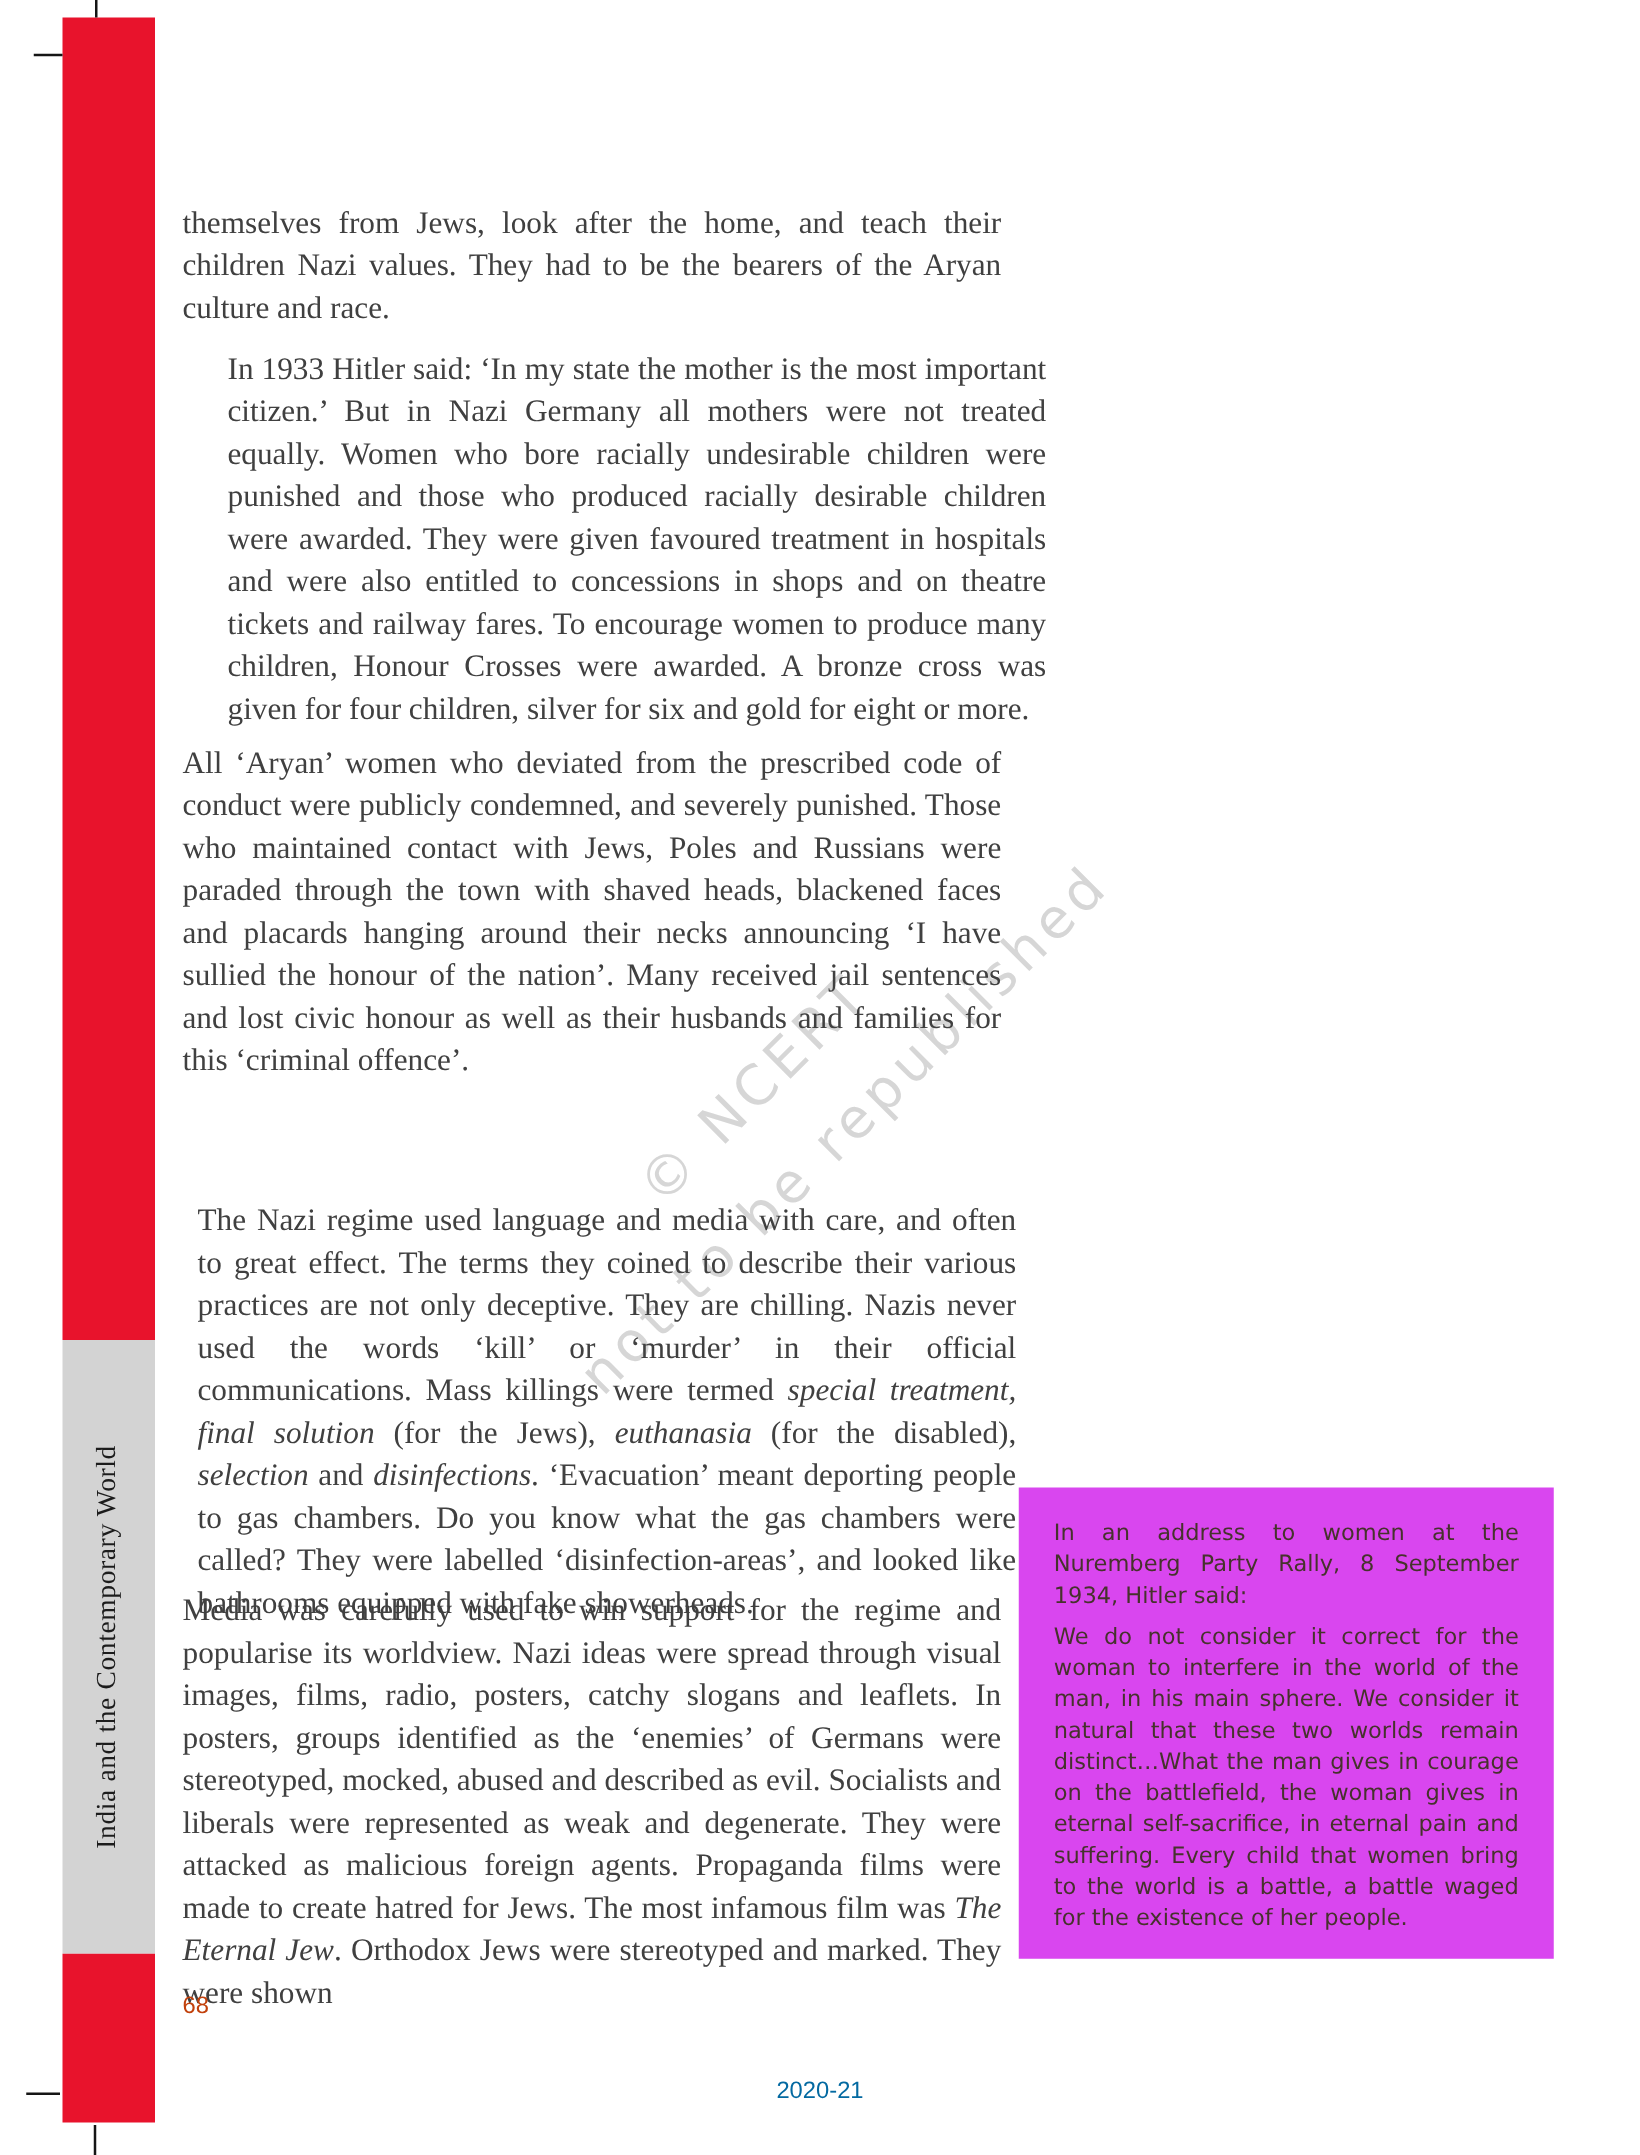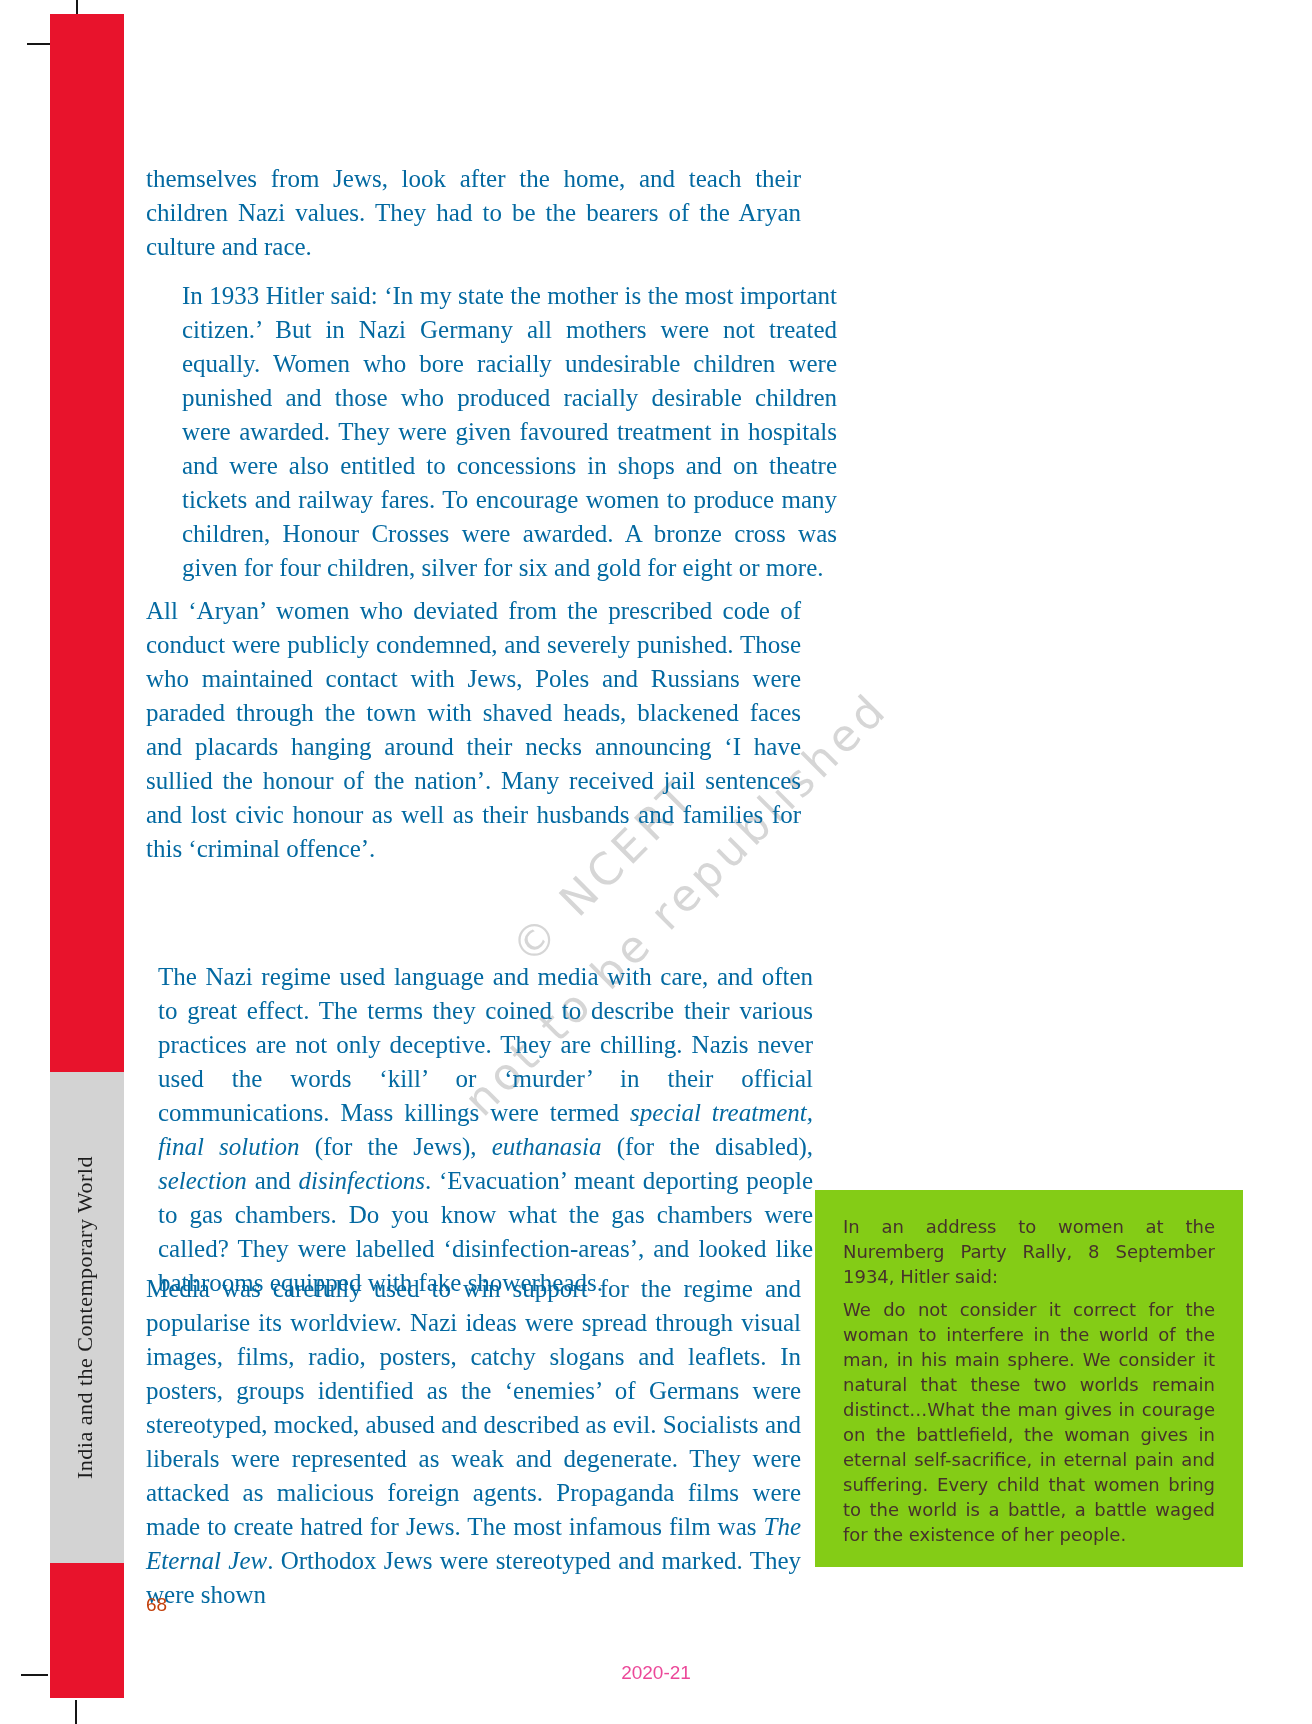--- a/index.html
+++ b/index.html
@@ -28,21 +28,21 @@
   
   .watermark {
     position:absolute; left:370px; top:824px; width:520px; z-index:0;
     transform:rotate(-45deg); text-align:center; white-space:nowrap;
     font-family:"DejaVu Sans", sans-serif; font-size:44px; line-height:74px;
     letter-spacing:5px; color:#b5b5b5; opacity:0.55;
   }
   
   .para {
     position:absolute; left:146px; width:655px; z-index:1;
-    text-align:justify; font-size:25px; line-height:34px; color:#0369a1;
+    text-align:justify; font-size:25px; line-height:34px; color:#404040;
   }
   .para i { font-style:italic; }
   .p1 { top:162px; }  .p2 { top:279px;margin-left:36px; }  .p3 { top:594px; }
   .p4 { top:960px;margin-left:12px; }  .p5 { top:1272px; }
   .heading-row { position:absolute; left:146px; top:901px; width:655px; height:38px; z-index:1; }
   .heading-text {
     position:absolute; left:0; top:0;
     font-family:"Liberation Sans", sans-serif; font-weight:bold; font-size:28px;
     color:#101010; white-space:nowrap; letter-spacing:-0.3px;
     transform:scaleX(0.82); transform-origin:left top;
@@ -53,33 +53,33 @@
     position:absolute; left:815px; top:1140px; width:428px; height:34px; z-index:1;
     display:flex; align-items:flex-end;
   }
   .source-label {
     font-family:"Liberation Sans", sans-serif; font-weight:bold; font-style:italic;
     font-size:26px; color:#111; white-space:nowrap;
   }
   .source-rule { flex:1; border-bottom:3px solid #1a1a1a; margin:0 0 5px 12px; }
   .source-box {
     position:absolute; left:815px; top:1190px; width:428px; z-index:1;
-    background:#84cc16; box-sizing:border-box; padding:24px 28px 20px 28px;
+    background:#d946ef; box-sizing:border-box; padding:24px 28px 20px 28px;
     font-family:"DejaVu Sans", sans-serif; font-size:18px; line-height:25px;
     color:#46322c; text-align:justify;
   }
   .source-quote { margin-top:8px; }
   
   .page-number {
     position:absolute; left:146px; top:1594px; z-index:1;
     font-family:"Liberation Sans", sans-serif; font-size:19px; color:#c2410c;
   }
   .footer-year {
     position:absolute; left:0; top:1662px; width:1312px; text-align:center; z-index:1;
-    font-family:"Liberation Sans", sans-serif; font-size:19px; color:#ec4899;
+    font-family:"Liberation Sans", sans-serif; font-size:19px; color:#0369a1;
   }
 </style>
 </head>
 <body>
 
 <div class="page">
 
   <div class="crop crop-tl-v"></div>
   <div class="crop crop-tl-h"></div>
   <div class="crop crop-bl-h"></div>

